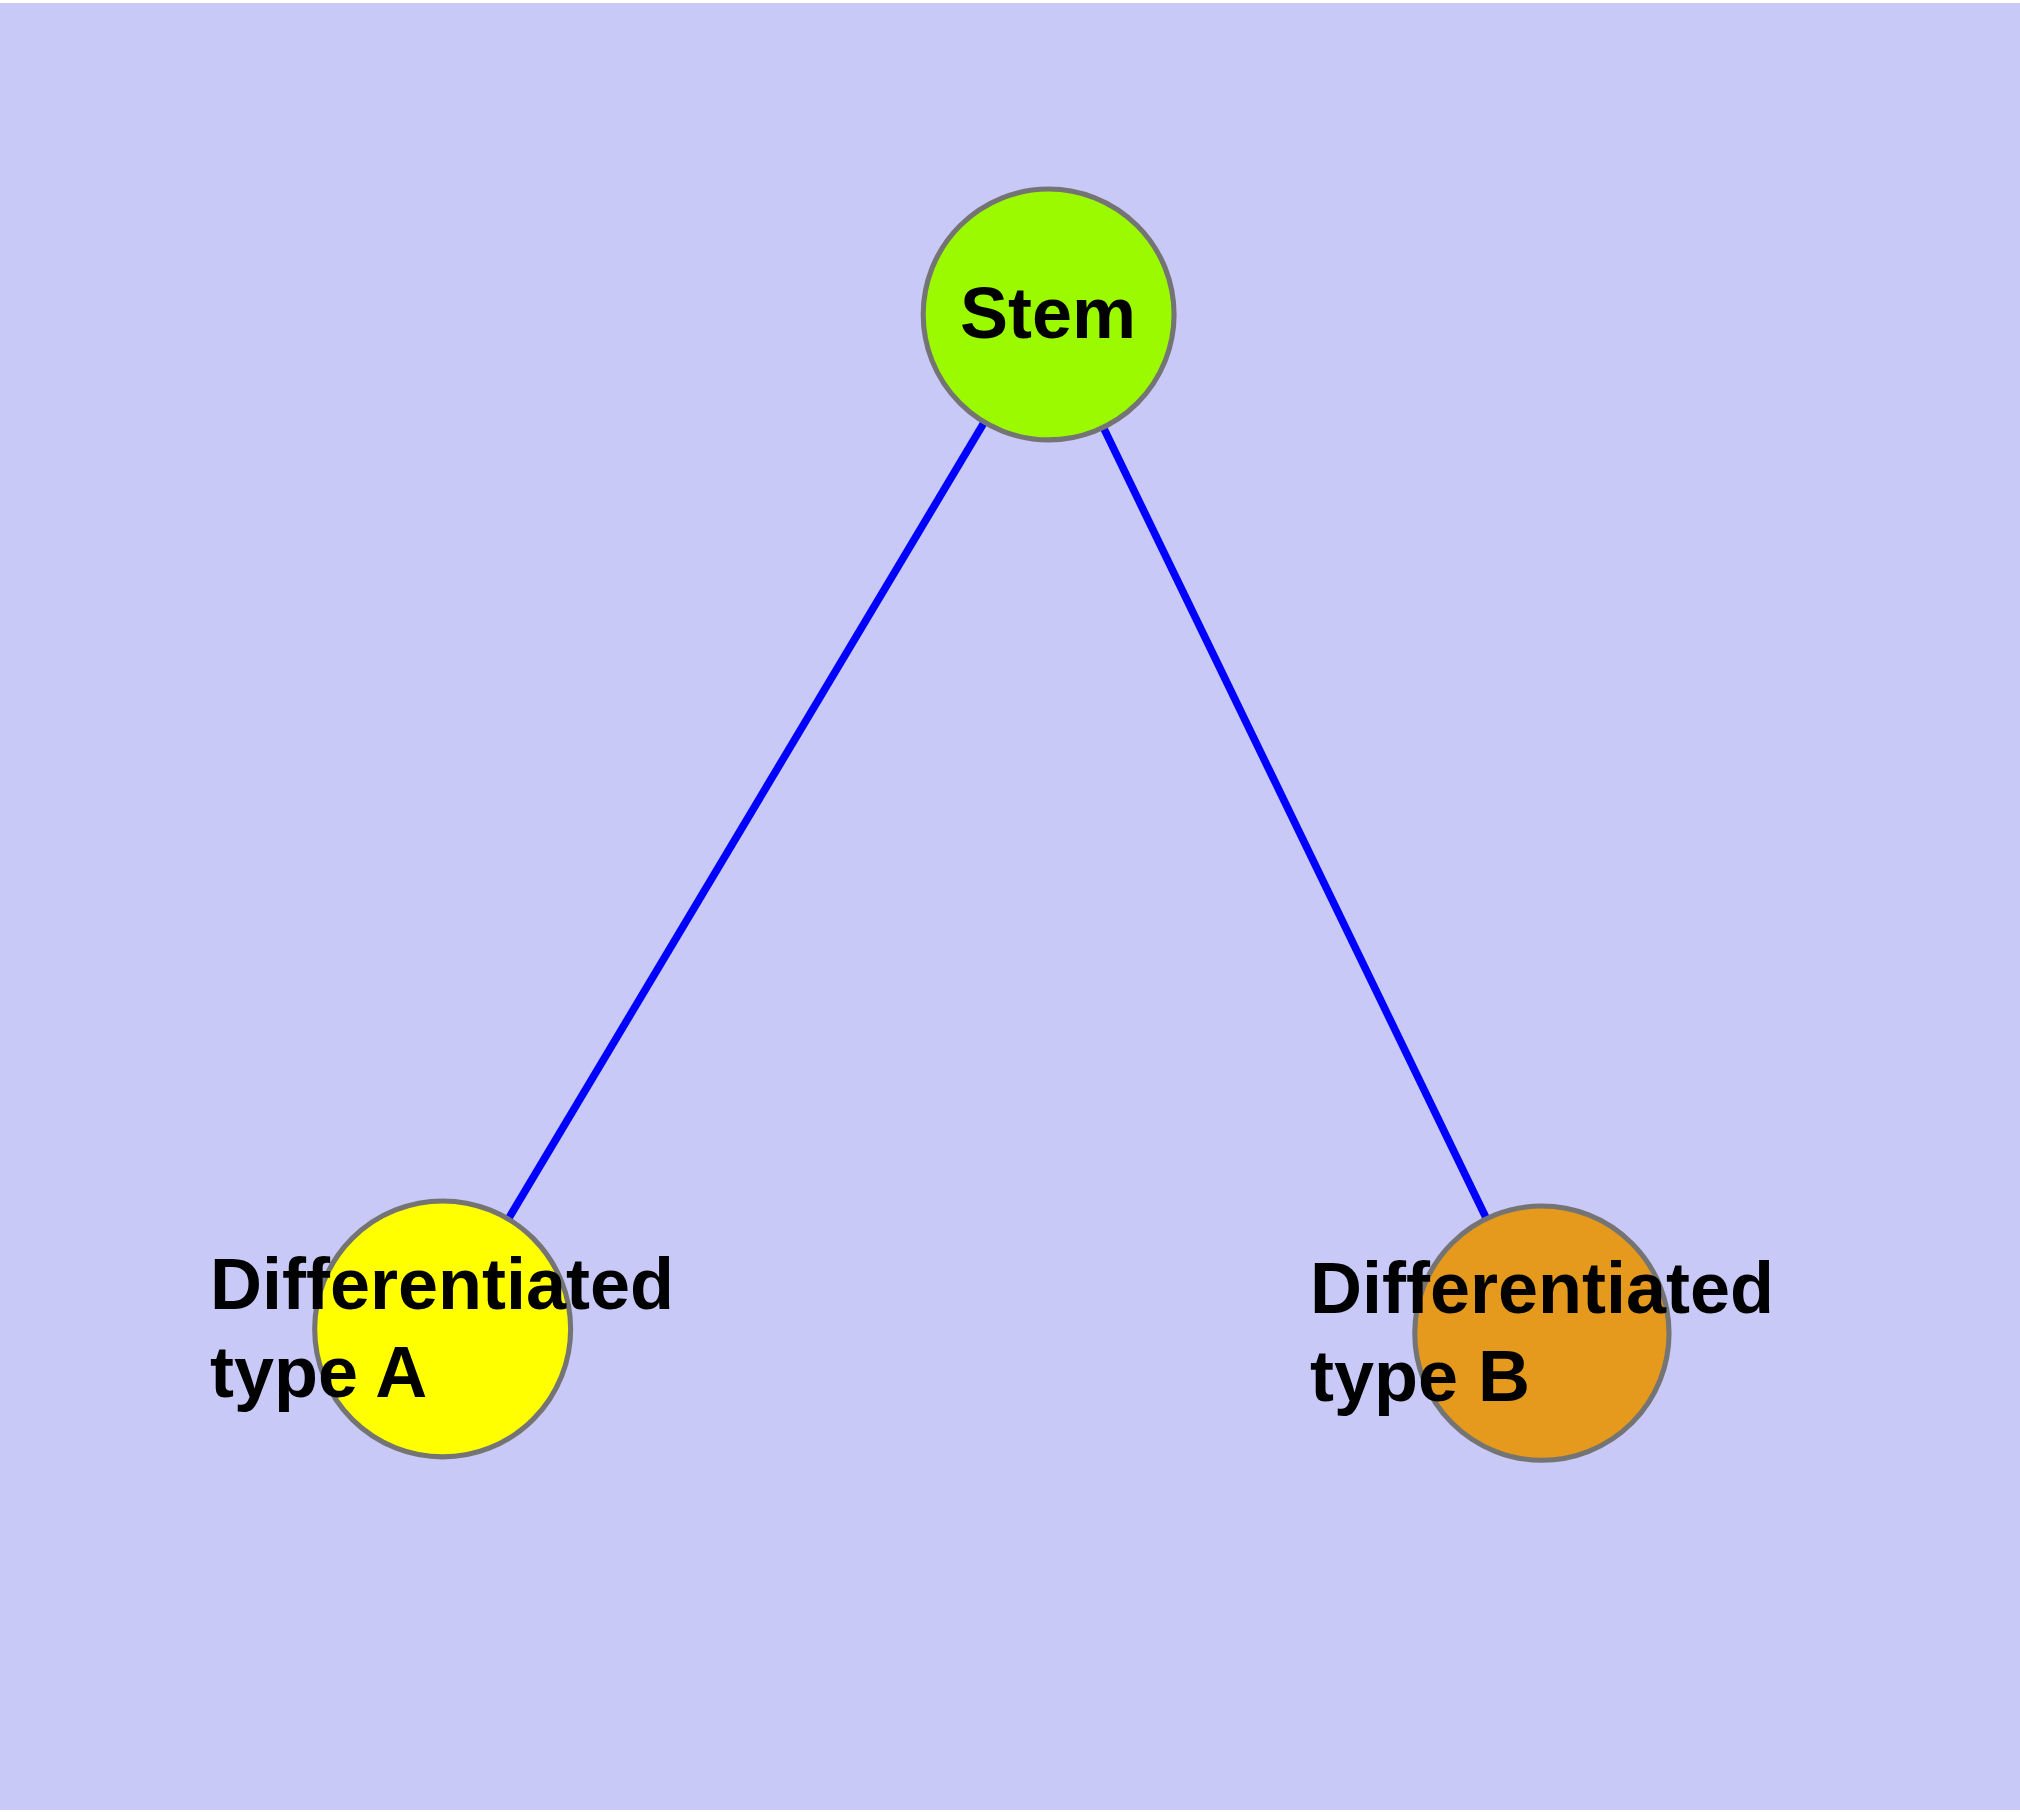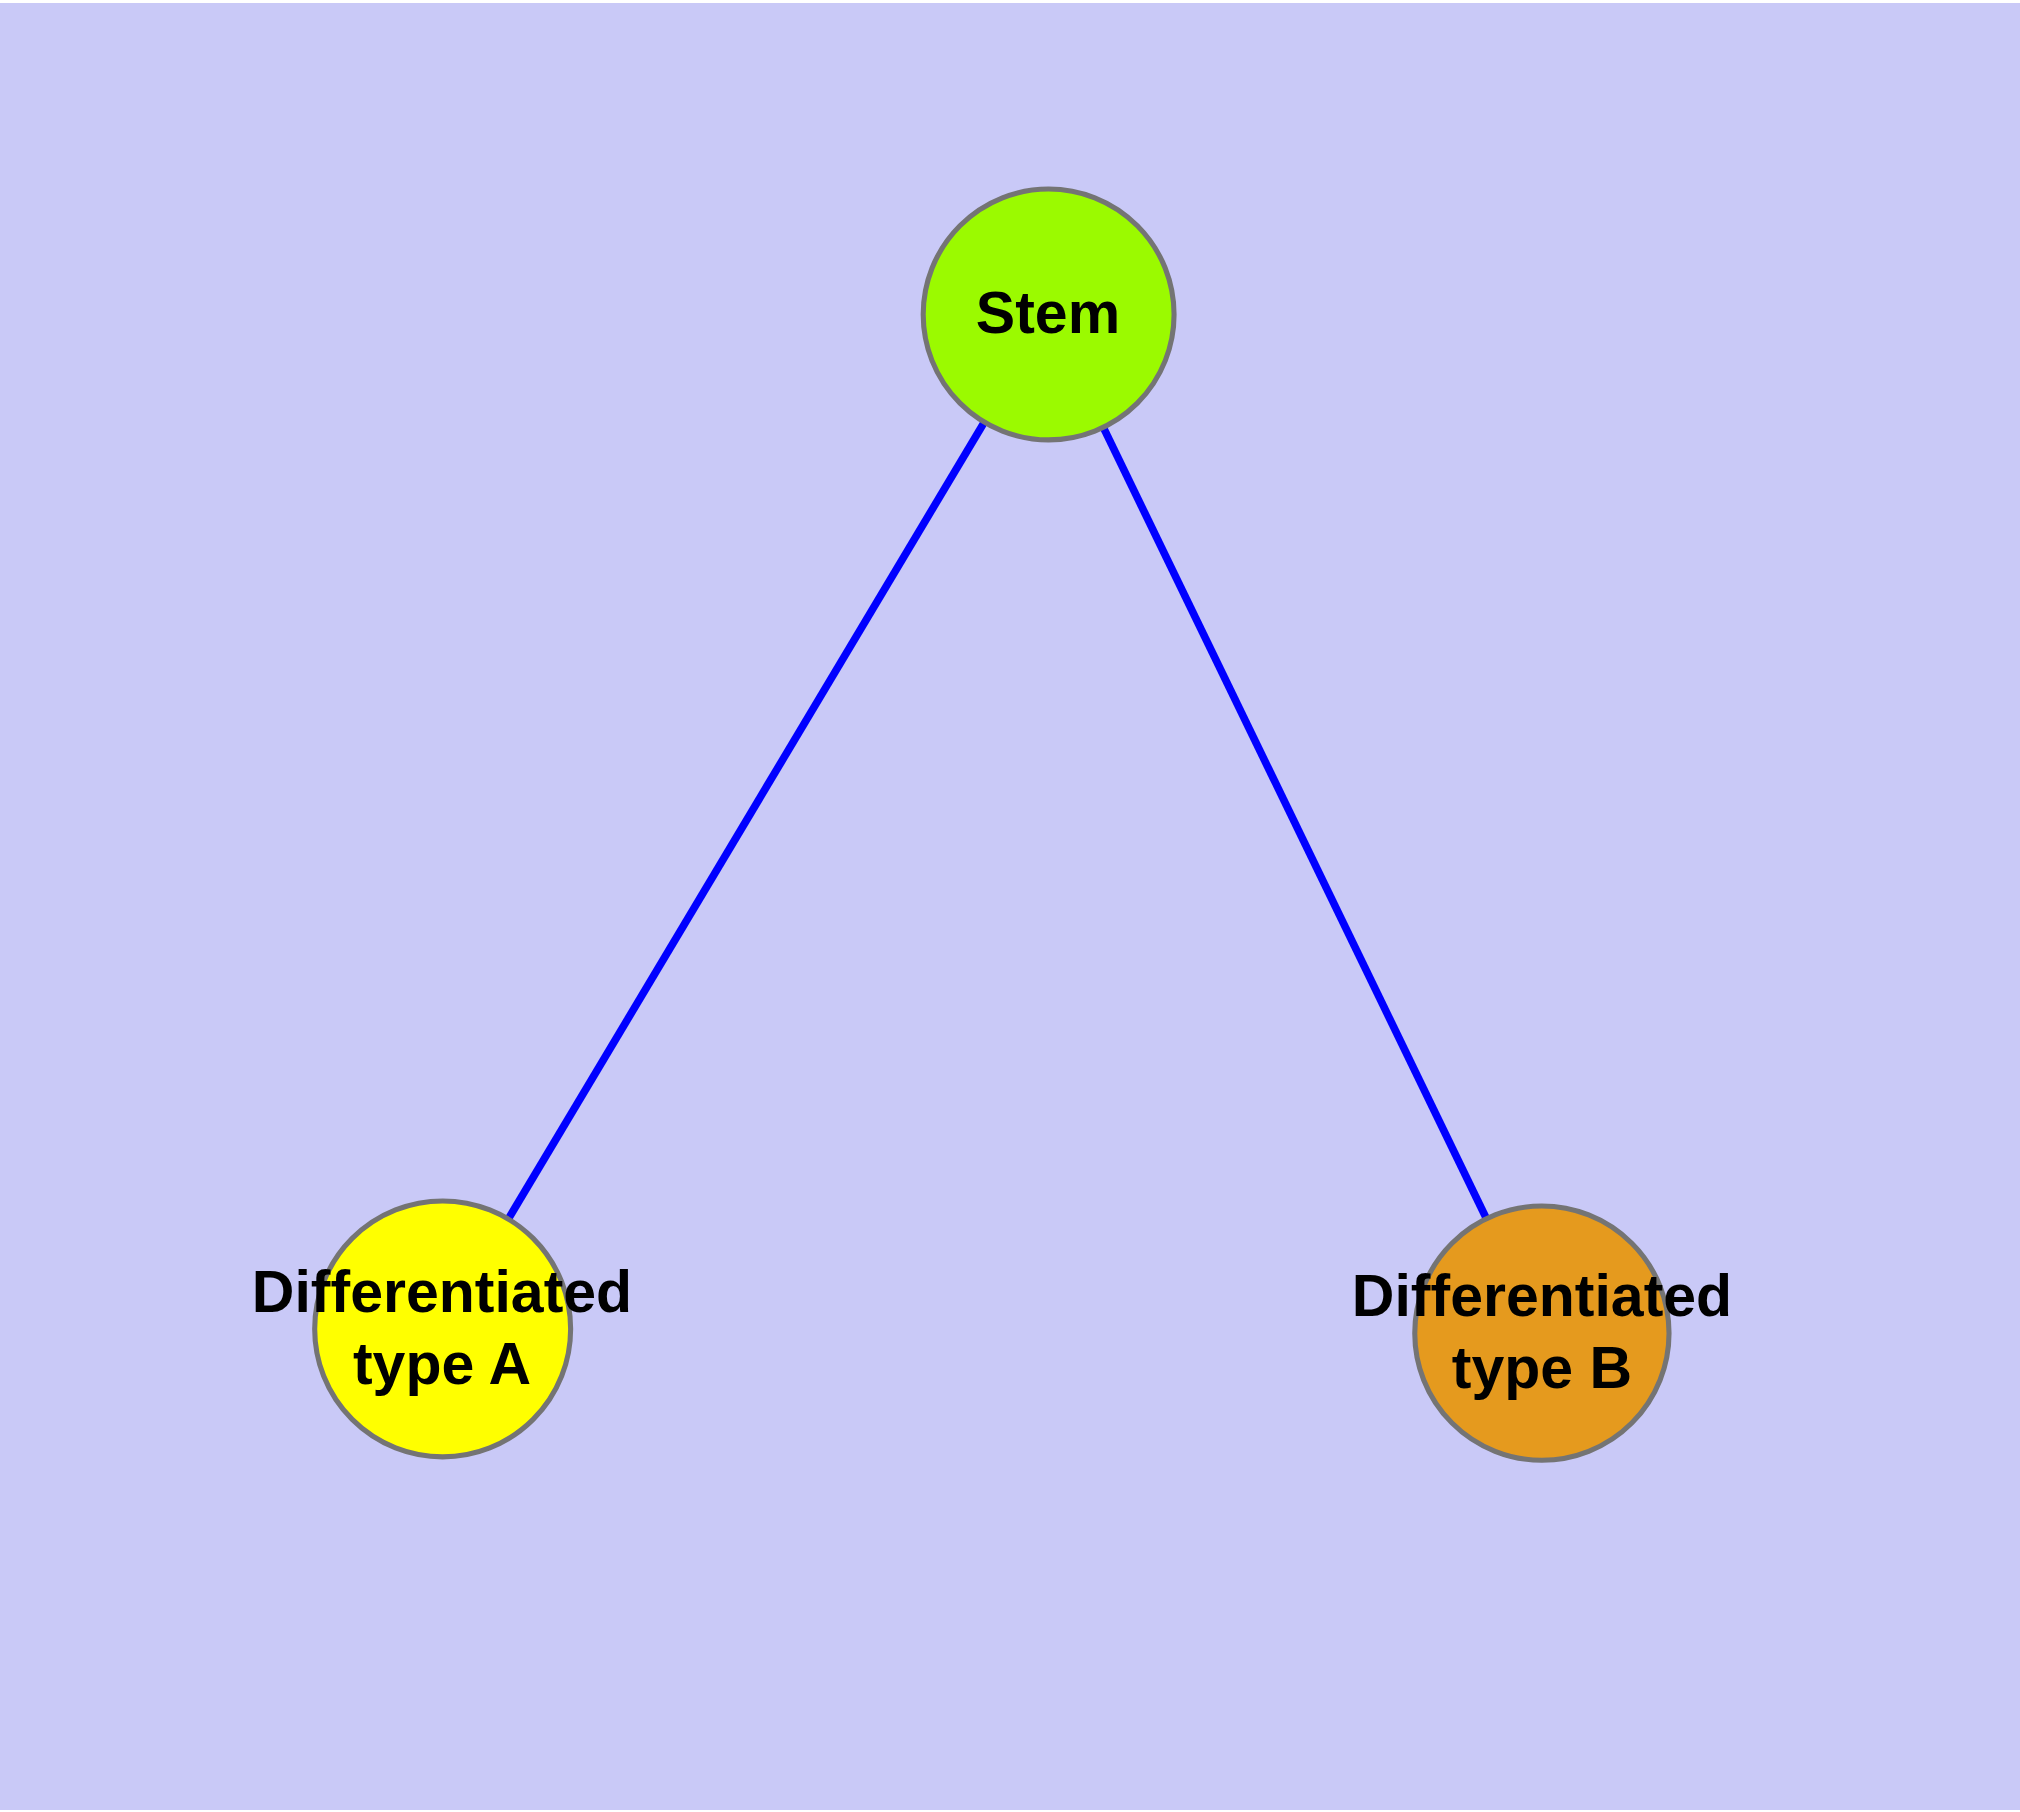--- a/index.html
+++ b/index.html
@@ -34,23 +34,23 @@
     left: 0;
     top: 0;
     width: 100%;
     height: 100%;
     display: block;
   }
   .node-label {
     position: absolute;
     transform: translate(-50%, -50%);
     font-weight: bold;
-    font-size: 59px;
+    font-size: 72px;
     line-height: 1.22;
-    text-align: center;
+    text-align: left;
     white-space: pre-line;
     letter-spacing: 0;
     z-index: 3;
     pointer-events: none;
   }
 </style>
 </head>
 <body>
 
 <div id="canvas" style="background: rgb(201, 201, 247); width: 2021px; height: 1812px;">

